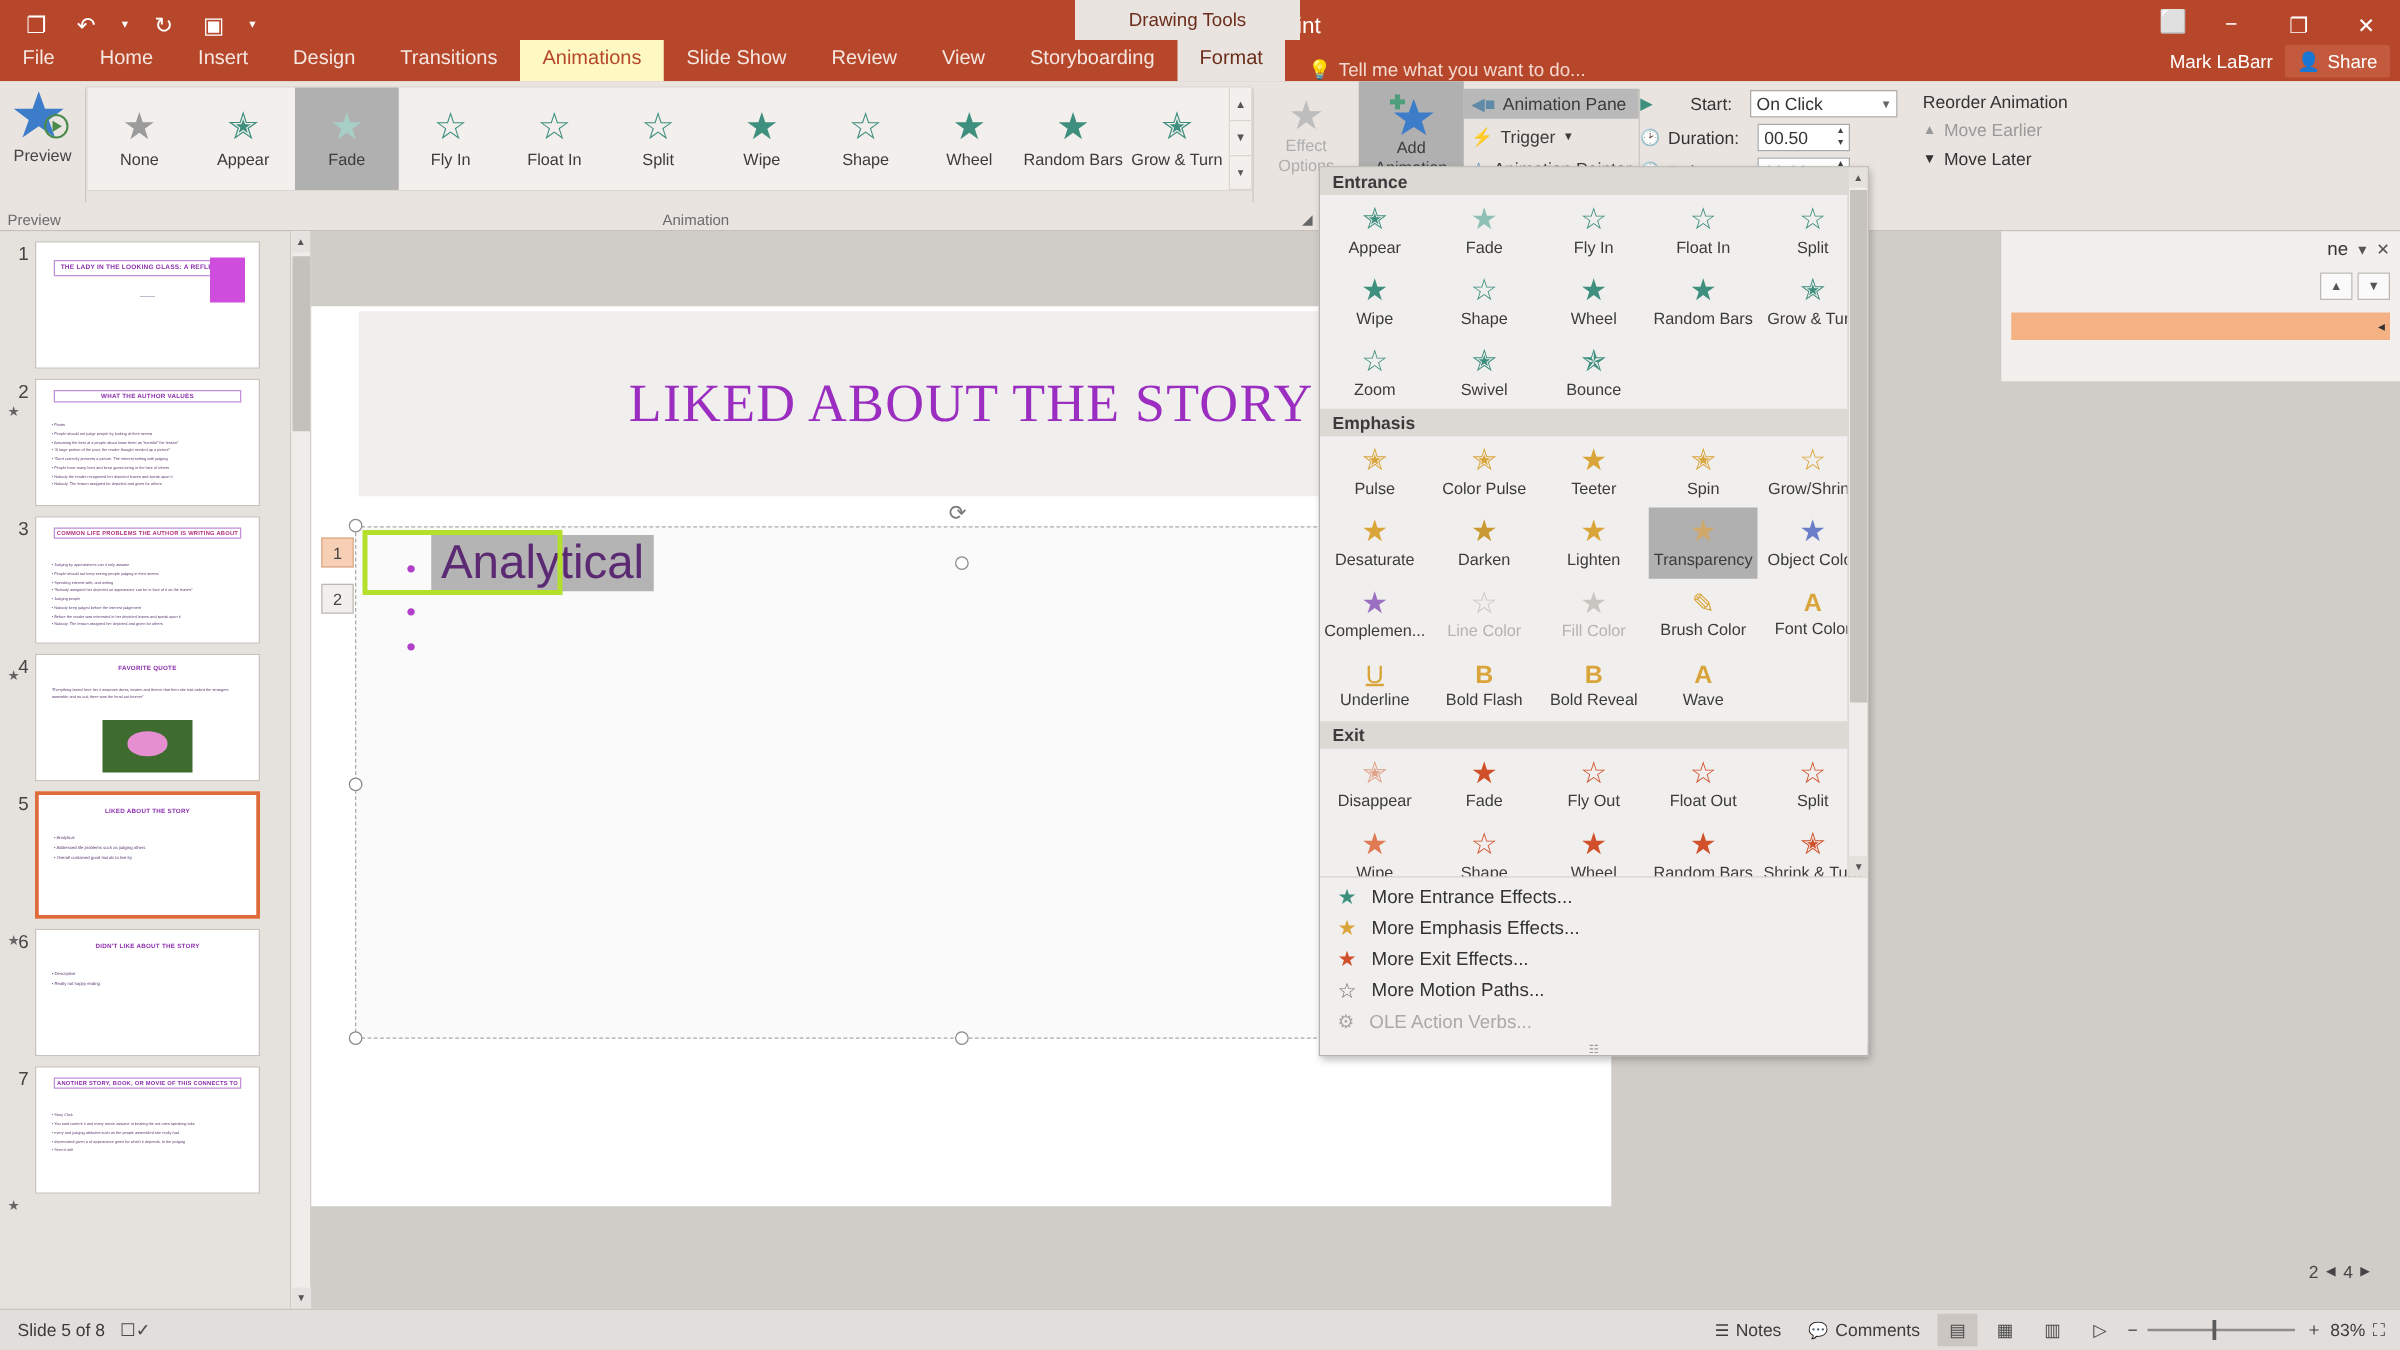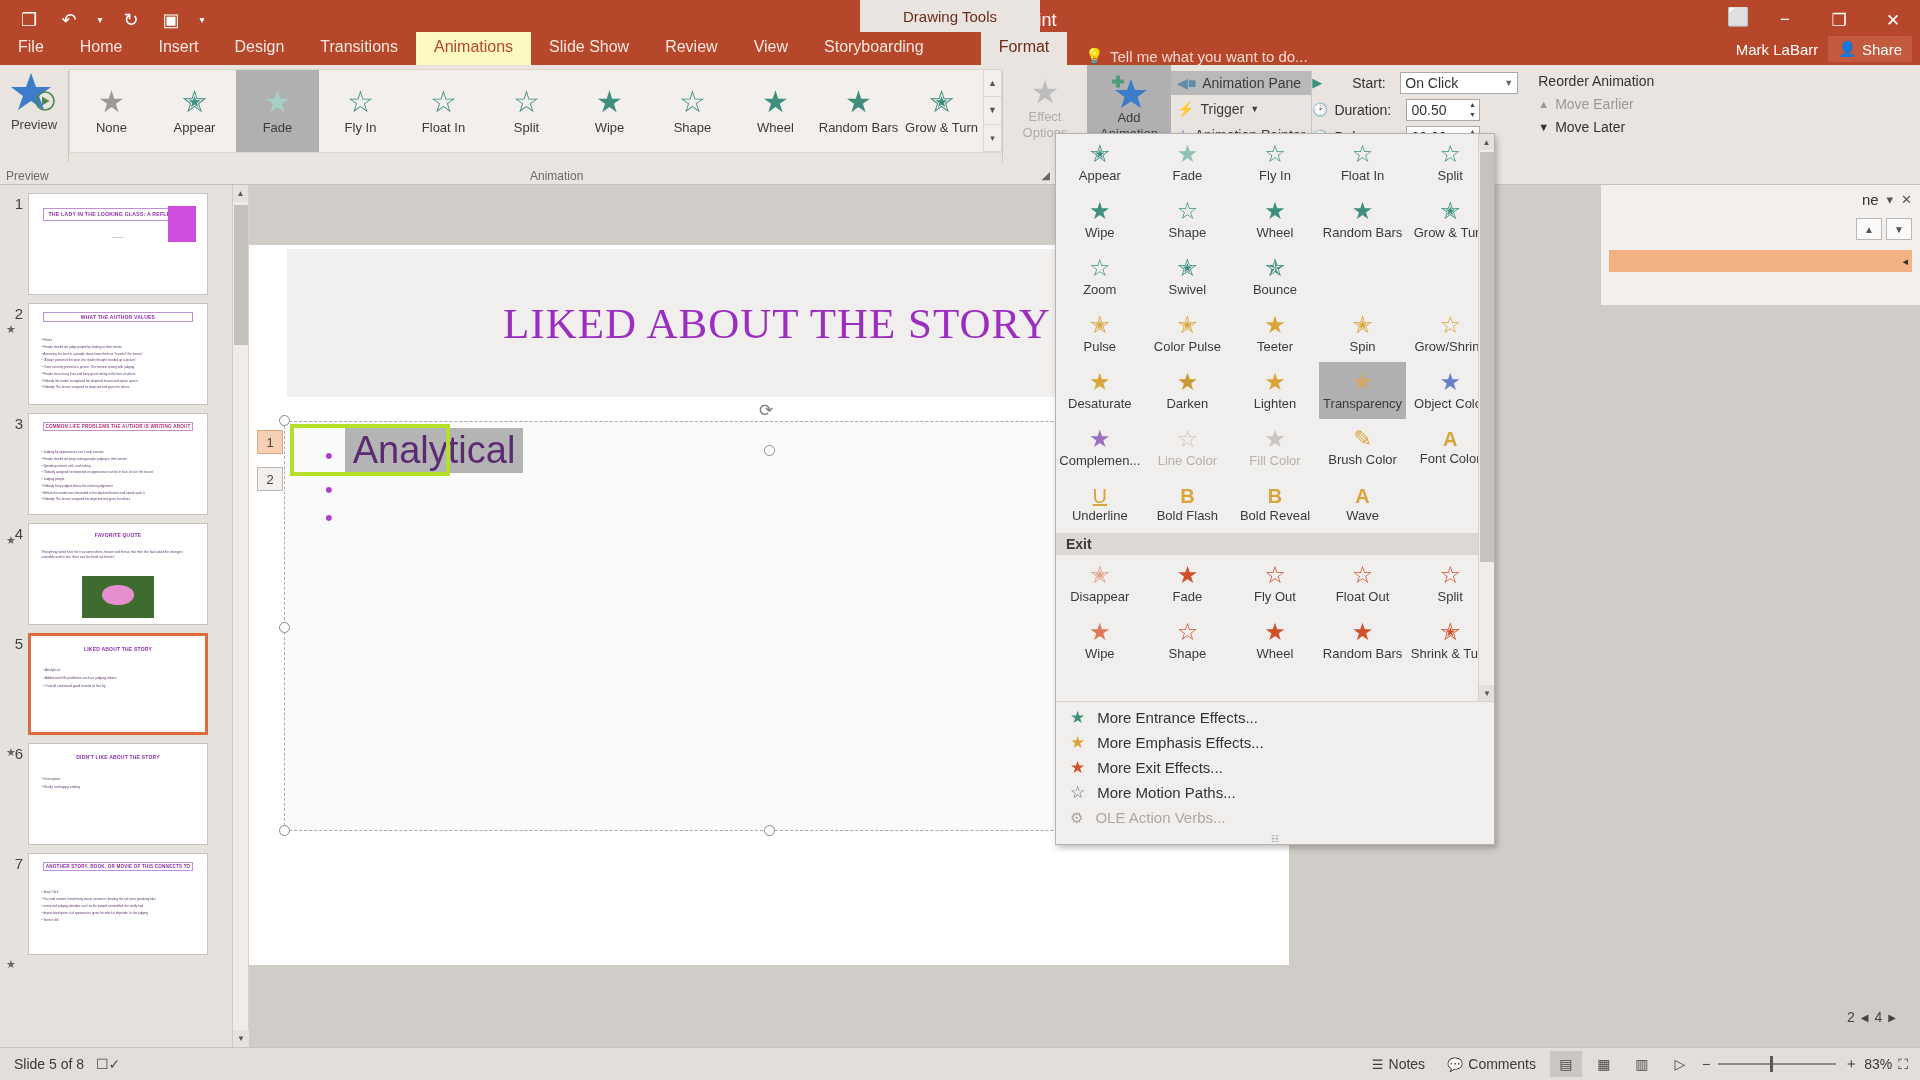--- a/index.html
+++ b/index.html
@@ -38,21 +38,21 @@
   
   .tabstrip {
     position: absolute; left: 0; top: 32px; width: 1920px; height: 33px;
     background: #b7472a; display: flex; align-items: flex-end;
   }
   .tab {
     padding: 5px 18px 8px 18px; color: #f5e7e2; font-size: 16px; height: 33px;
     display: flex; align-items: center;
   }
   .tab.active { background: #fef9c3; color: #b7472a; }
-  .tab.ctx { background: #e9e4e0; color: #6b2d1a; margin-left: 39px; }
+  .tab.ctx { background: #e9e4e0; color: #6b2d1a; }
   .tellme { display: flex; align-items: center; gap: 6px; color: #f5d9d0; font-size: 15px;
     padding-left: 18px; }
   .user-area { position: absolute; right: 8px; top: 4px; display: flex; align-items: center; gap: 10px; }
   .user-name { color: #fff; font-size: 15px; }
   .share-btn { display: flex; align-items: center; gap: 5px; color: #fff; font-size: 15px;
     background: #c35a3d; padding: 4px 10px; border-radius: 2px; }
 
   
   .ribbon {
     position: absolute; left: 0; top: 65px; width: 1920px; height: 120px;
@@ -595,20 +595,21 @@
   <div class="ap-btnrow">
     <span class="ap-sq">▲</span>
     <span class="ap-sq">▼</span>
   </div>
   <div class="ap-item">◂</div>
 </div>
 
 <div class="dropdown">
   <div class="dd-scrollzone">
 
+    <div class="dd-sectionhdr">Entrance</div>
     <div class="dd-grid">
       <div class="dd-cell">
           <span class="star" style="font-size:24px;color:#3f8f7f">✭</span>
           <span>Appear</span>
         </div>
       <div class="dd-cell">
           <span class="star" style="font-size:24px;color:#8fc0b5">★</span>
           <span>Fade</span>
         </div>
       <div class="dd-cell">
@@ -652,20 +653,21 @@
           <span>Swivel</span>
         </div>
       <div class="dd-cell">
           <span class="star" style="font-size:24px;color:#3f8f7f">✯</span>
           <span>Bounce</span>
         </div>
       <div class="dd-cell"></div>
       <div class="dd-cell"></div>
     </div>
 
+    <div class="dd-sectionhdr">Emphasis</div>
     <div class="dd-grid">
       <div class="dd-cell">
           <span class="star" style="font-size:24px;color:#d9a53b">✭</span>
           <span>Pulse</span>
         </div>
       <div class="dd-cell">
           <span class="star" style="font-size:24px;color:#d9a53b">✭</span>
           <span>Color Pulse</span>
         </div>
       <div class="dd-cell">

